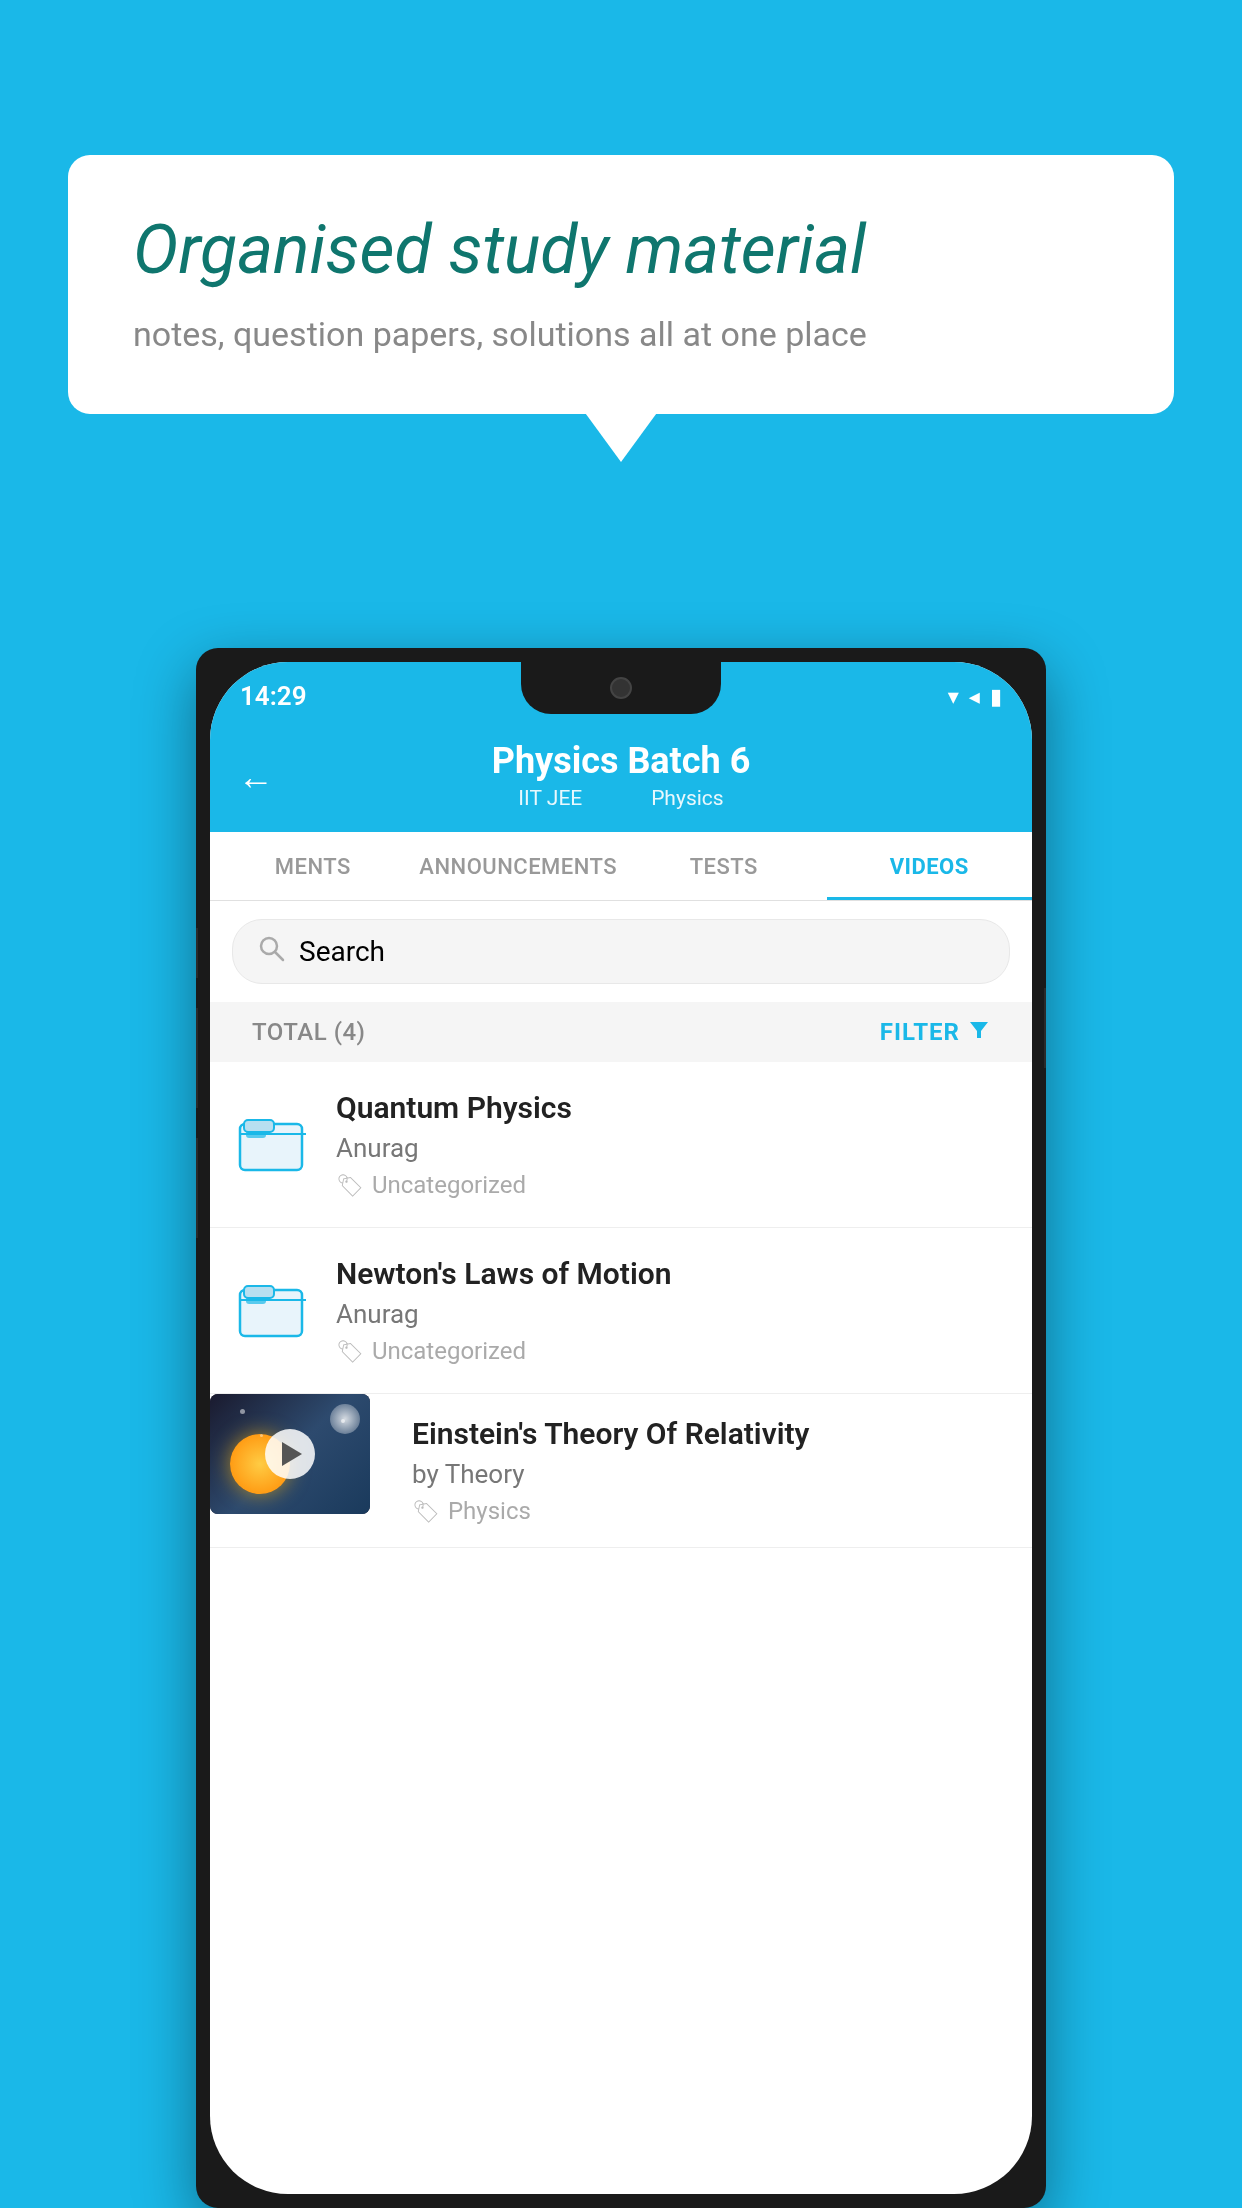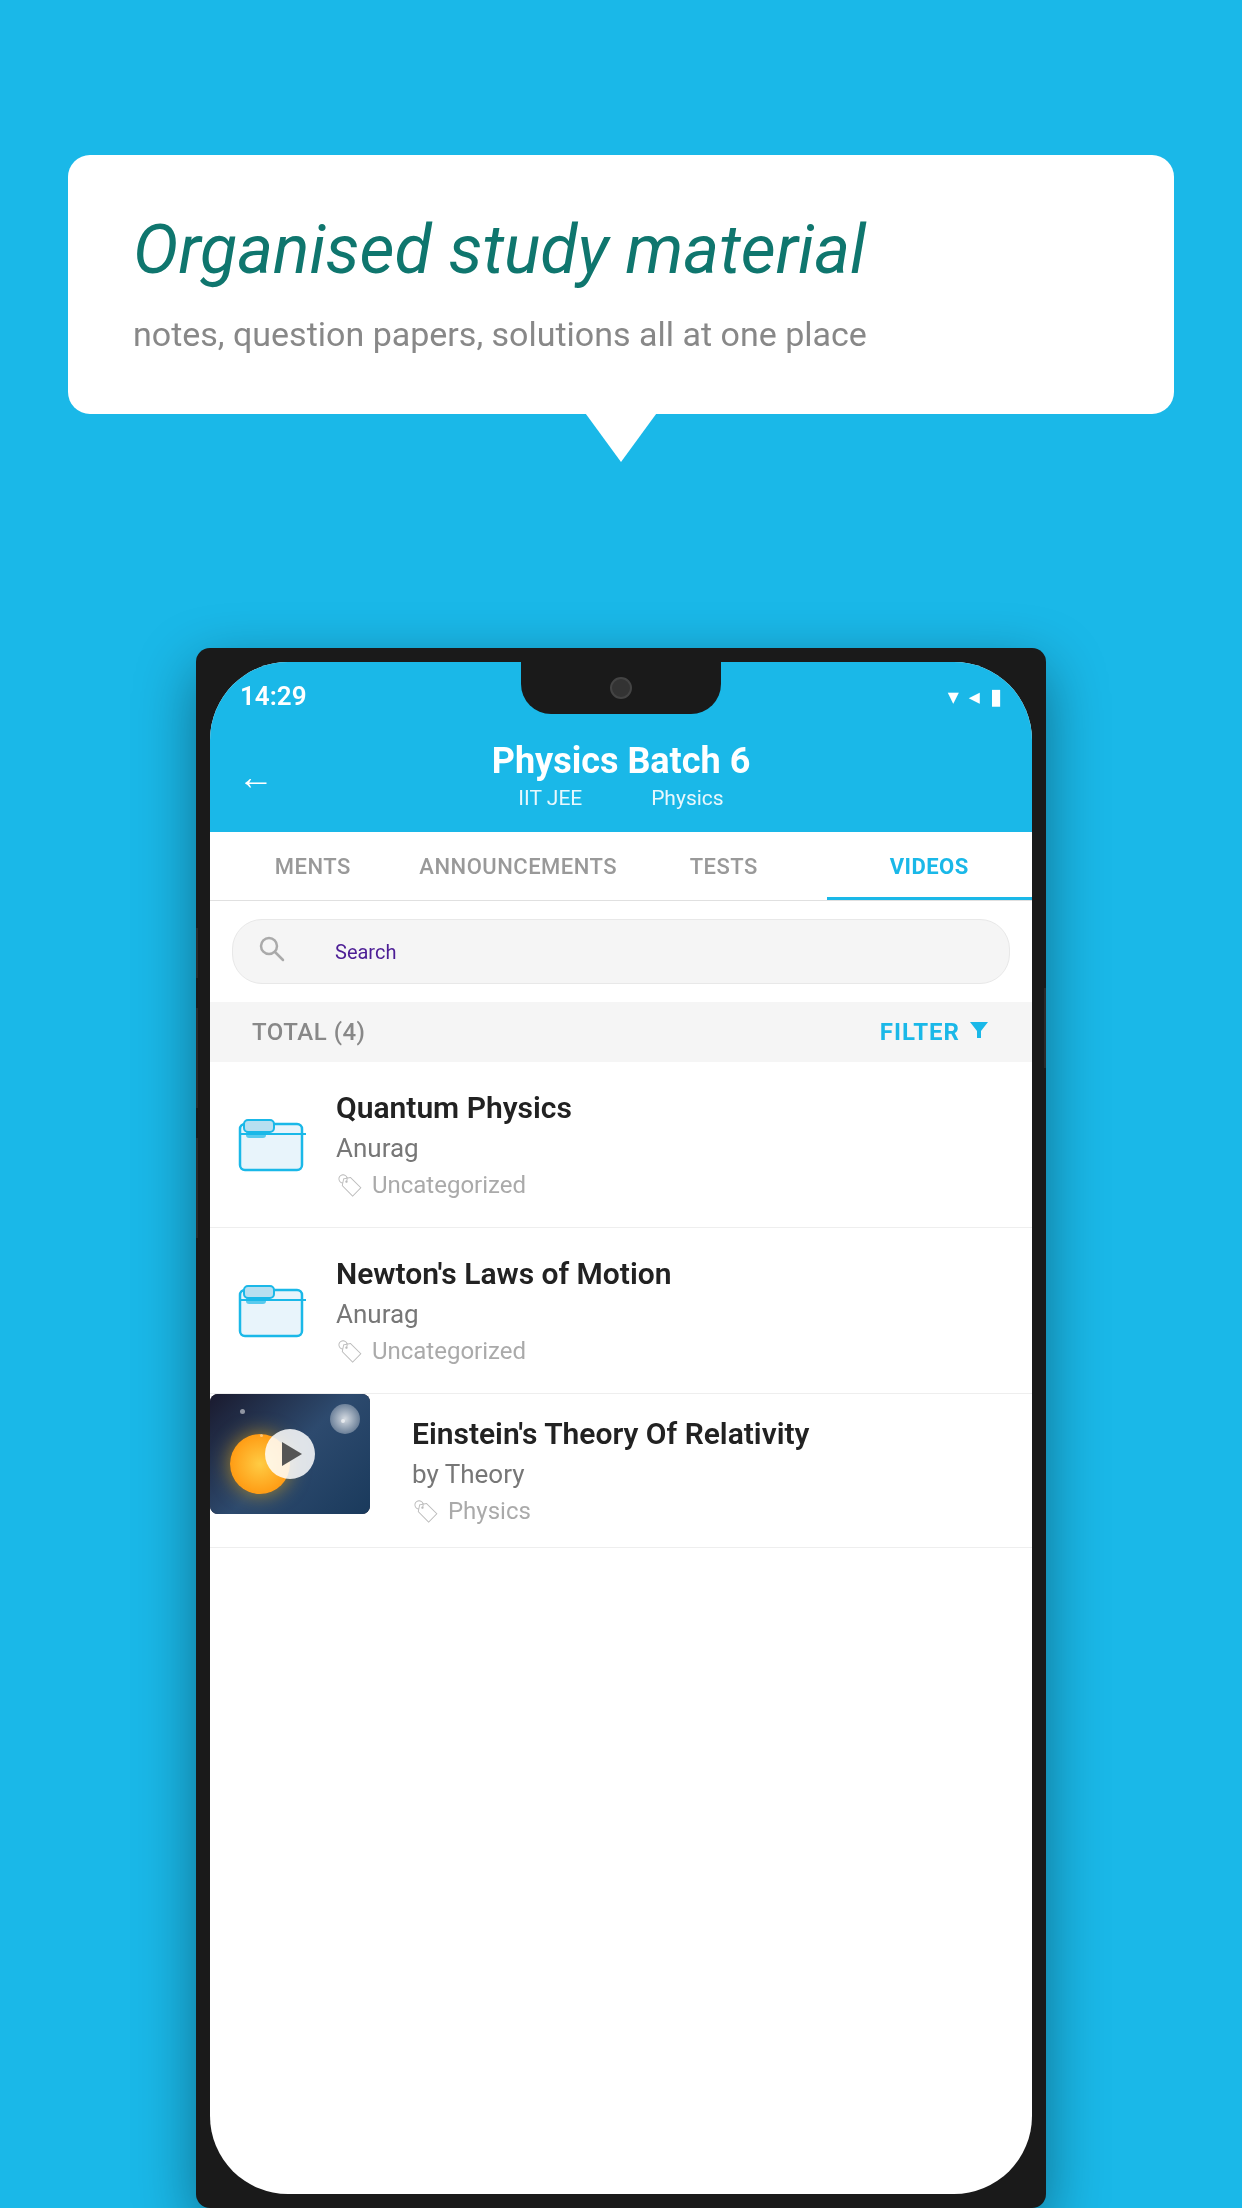--- a/index.html
+++ b/index.html
@@ -58,21 +58,21 @@
 
     
     .phone-frame {
       position: absolute;
       bottom: 0;
       left: 50%;
       transform: translateX(-50%);
       width: 850px;
       height: 1560px;
       background: #1a1a1a;
-      border-radius: 14px;
+      border-radius: 22px;
       padding: 0;
       box-shadow: 0 20px 60px rgba(0,0,0,0.4);
       overflow: hidden;
     }
 
     .phone-inner {
       position: absolute;
       top: 14px;
       left: 14px;
       right: 14px;
@@ -211,23 +211,22 @@
       padding: 14px 24px;
       gap: 14px;
     }
 
     .search-icon-svg {
       color: #aaa;
       font-size: 28px;
     }
 
     .search-placeholder {
-      color: #4c1d95;
-      font-size: 20px;
-      margin-left: 36px;
+      color: #000000;
+      font-size: 28px;
     }
 
     
     .filter-row {
       background: #f5f5f5;
       padding: 16px 42px;
       display: flex;
       align-items: center;
       justify-content: space-between;
     }

